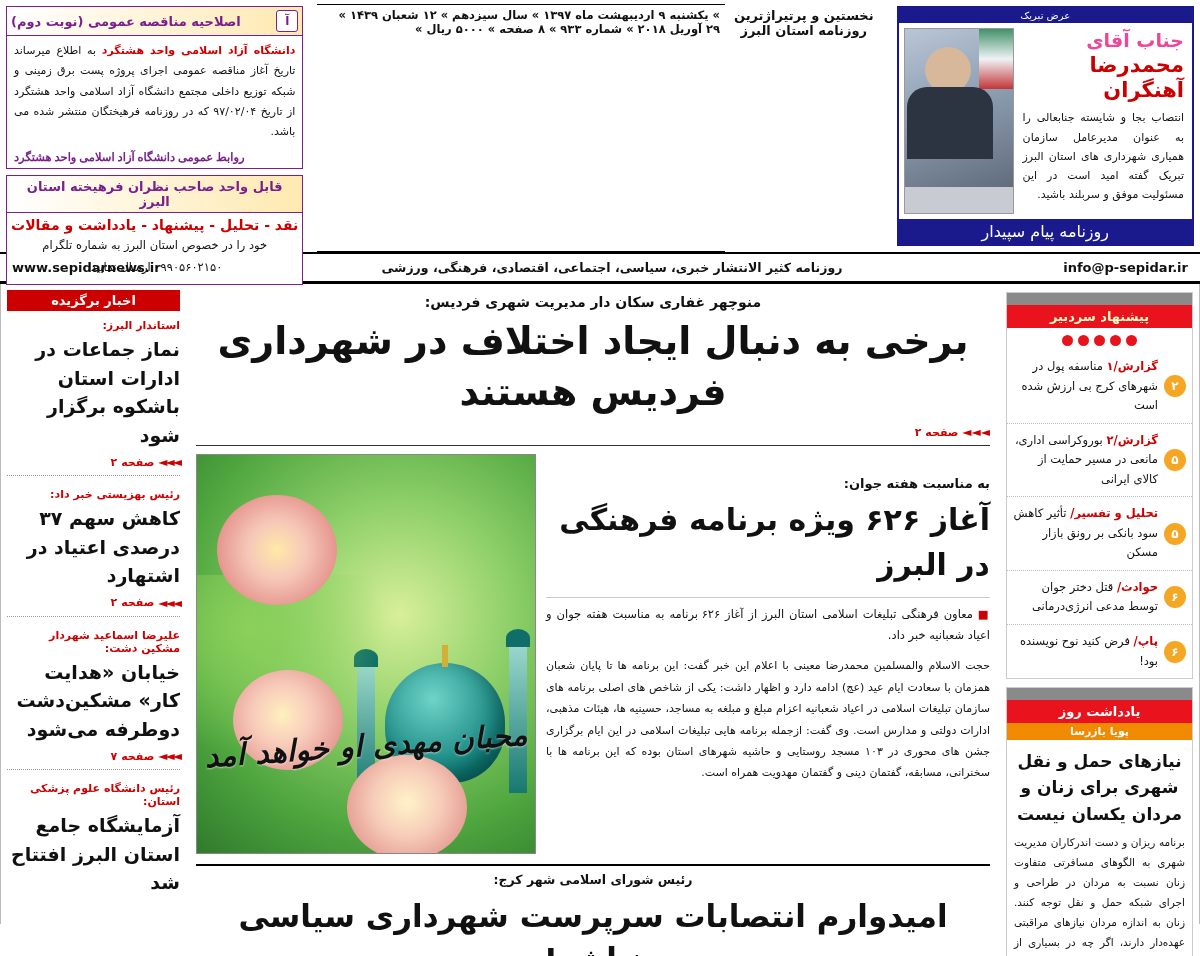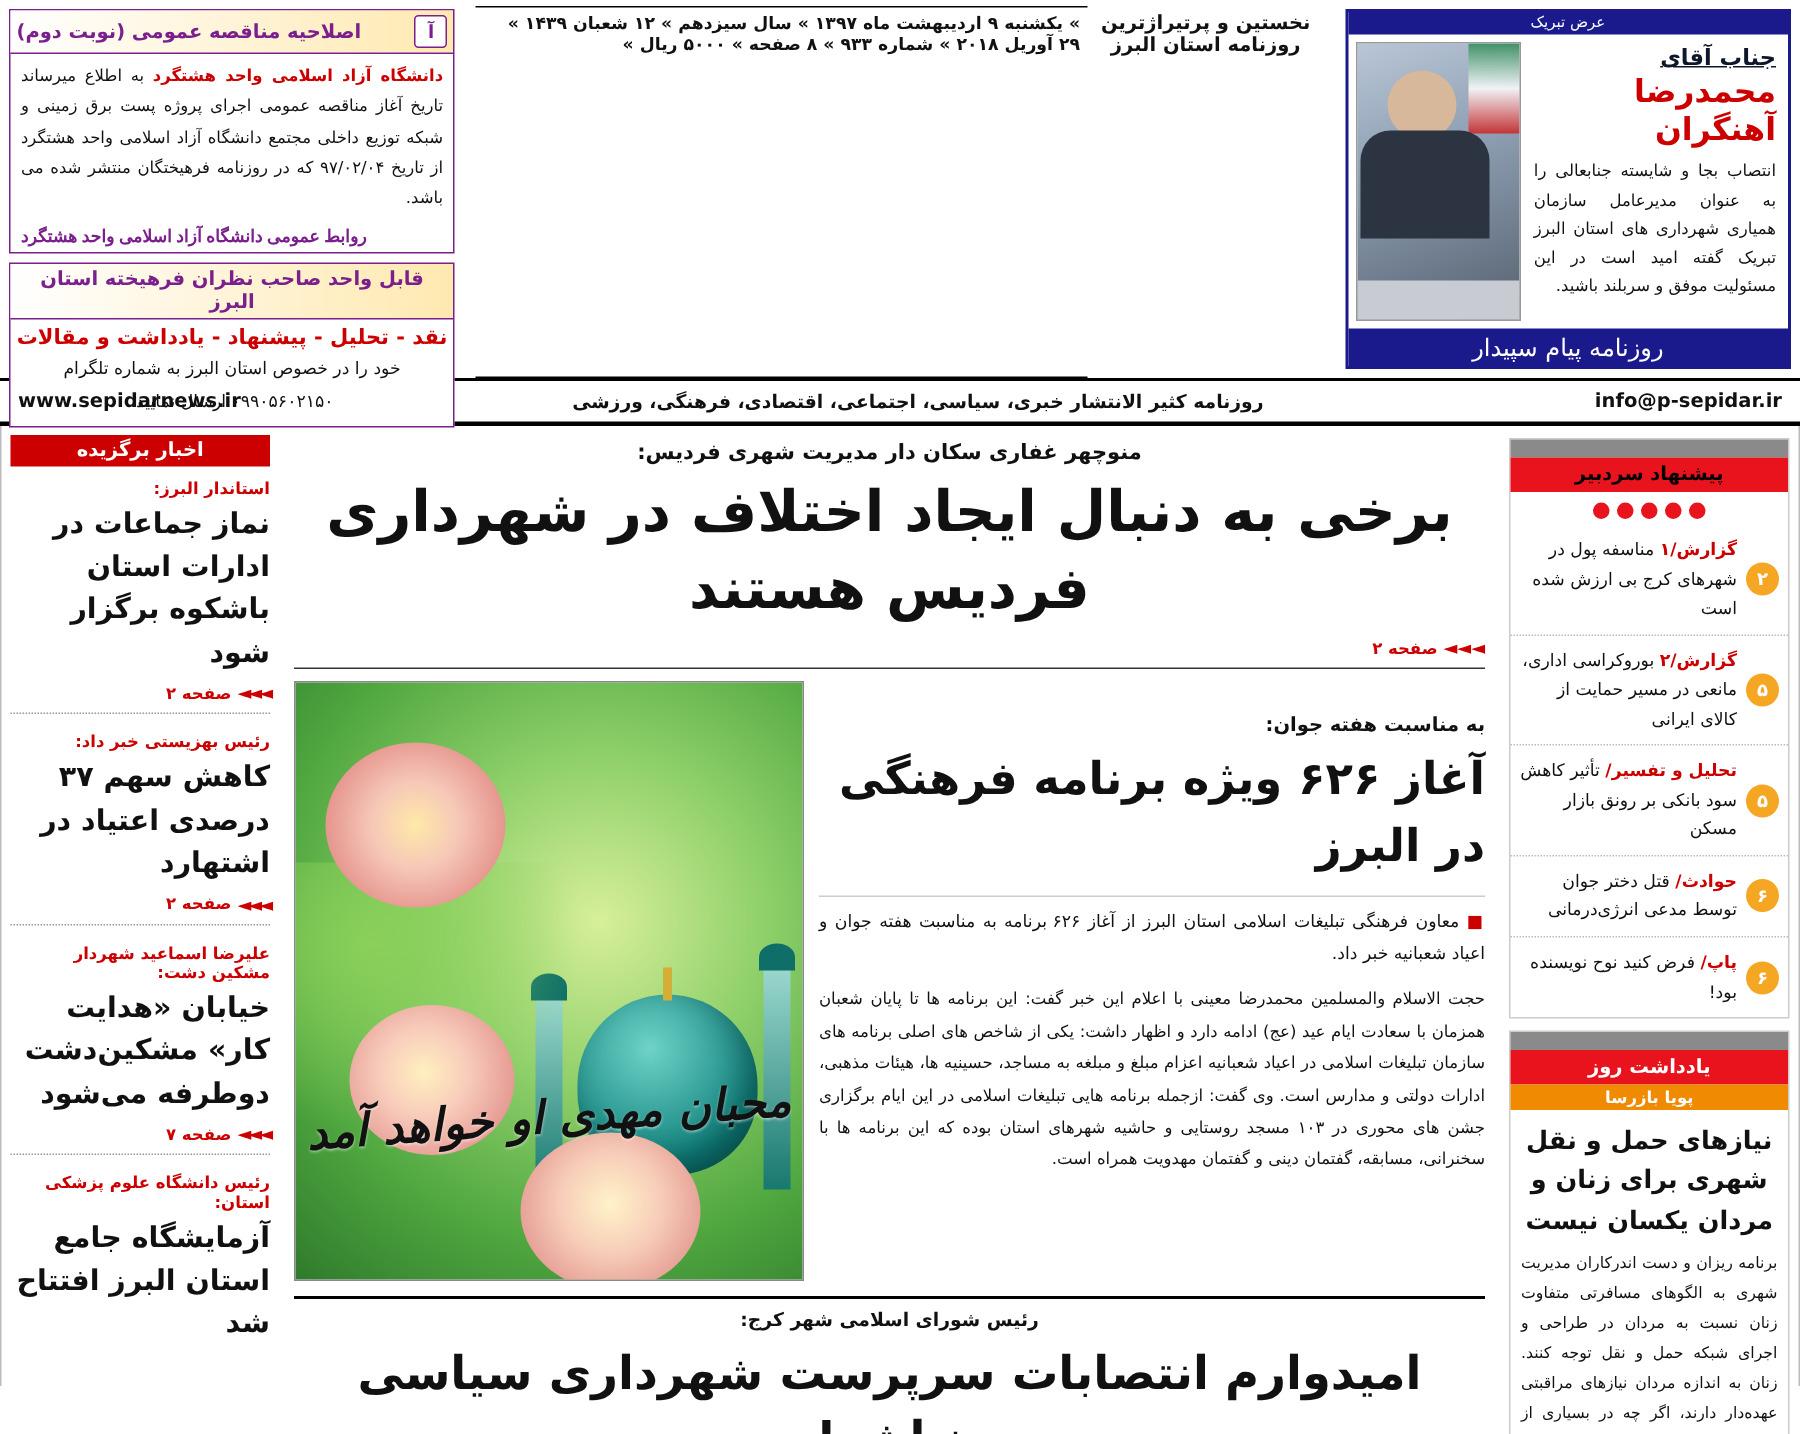--- a/index.html
+++ b/index.html
@@ -46,21 +46,21 @@
     background:#d8b89a;
   }
   .photo-body {
     position:absolute; left:2px; top:58px; width:86px; height:72px;
     background:#2b3440; border-top-left-radius:20px; border-top-right-radius:20px;
   }
   .photo-desk {
     position:absolute; bottom:0; left:0; right:0; height:26px; background:#c8ccd2;
   }
   .promo-text { flex:1; padding: 6px 8px 4px 4px; text-align: right; }
-  .promo-kicker { color:#0f172a; font-size: 15px; font-weight: bold; margin-bottom:2px;text-decoration:underline;}
+  .promo-kicker { color:#ec4899; font-size: 19px; font-weight: bold; margin-bottom:2px;}
   .promo-name { color:#cc0000; font-size: 21px; font-weight: bold; line-height:1.2; margin-bottom:5px;}
   .promo-para { font-size: 11px; line-height: 1.75; color:#111; text-align: justify; }
   .promo-foot {
     background:#1a1a8c; color:#fff; font-size: 16px; text-align:center; padding:3px 0;
   }
 
   
   .logo-block {
     flex: 1; display:flex; flex-direction:row; padding: 4px 8px 0 8px; position: relative;
   }
@@ -205,21 +205,21 @@
   .lead-lede .sq { color:#cc0000; }
   .lead-body { font-size:11px; line-height:1.95; text-align:justify; color:#111; margin-top:8px; }
 
   .bottom-sec { border-top:2px solid #000; margin-top:10px; padding-top:6px; }
   .bottom-kicker { text-align:center; font-size:12.5px; font-weight:bold; color:#111; }
   .bottom-title { text-align:center; font-size: 31px; font-weight:bold; color:#111; padding-top:8px; line-height:1.4;}
 
   
   .widget { border:1px solid #ccc; margin-top:8px; }
   .widget-head {
-    background:#e8131d; color:#000000; font-weight:bold; font-size:13px; text-align:center; padding:4px 0;
+    background:#e8131d; color:#fef9c3; font-weight:bold; font-size:13px; text-align:center; padding:4px 0;
   }
   .widget-head.gray { background:#8a8a8a; height: 12px; padding: 0;}
   .dots { display:flex; gap:5px; justify-content:center; padding:7px 0 4px; }
   .dot { width:11px;height:11px;border-radius:50%; background:#e8131d; }
   .wrow { display:flex; align-items:center; gap:6px; border-bottom:1px dotted #bbb; padding:7px 6px; }
   .wnum {
     width:22px;height:22px;border-radius:50%;background:#f5a623;color:#fff;
     font-size:12px;font-weight:bold;display:flex;align-items:center;justify-content:center;flex:0 0 auto;
   }
   .wtext { font-size:11.5px; line-height:1.7; text-align:right; color:#111; }

